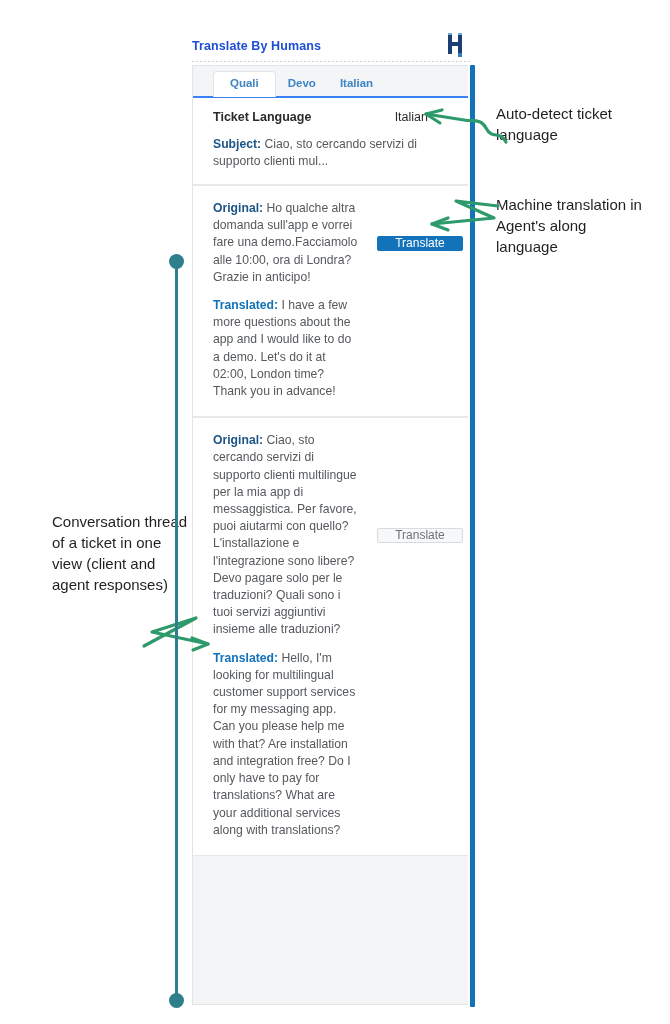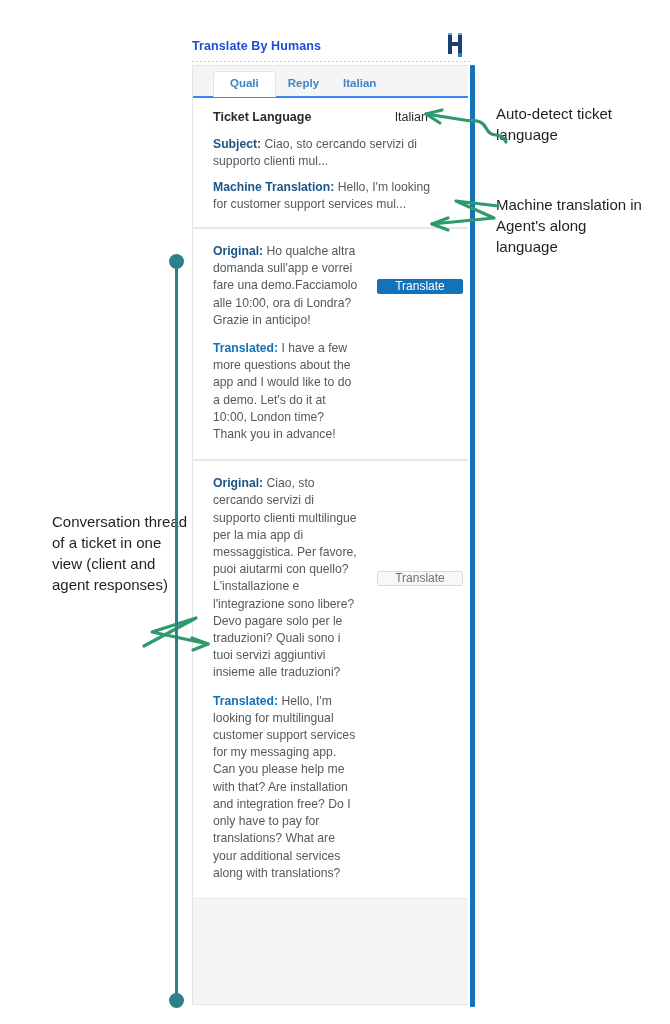--- a/index.html
+++ b/index.html
@@ -299,50 +299,46 @@
       <span class="h-bar"></span>
       <span class="h-dot-c"></span>
     </div>
   </div>
   <div id="header-rule"></div>
 
   <div id="panel-body">
 
     <div id="tab-bar">
       <div class="tab active">Quali</div>
-      <div class="tab">Reply</div>
+      <div class="tab">Devo</div>
       <div class="tab">Italian</div>
     </div>
 
     <div class="card">
       <div class="row-lang">
         <span class="lbl-ticket-language">Ticket Language</span>
         <span class="val-ticket-language">Italian</span>
       </div>
       <div class="field">
         <span class="k">Subject:</span>
         <span>Ciao, sto cercando servizi di supporto clienti mul...</span>
-      </div>
-      <div class="field">
-        <span class="k">Machine Translation:</span>
-        <span>Hello, I'm looking for customer support services mul...</span>
       </div>
     </div>
 
     <div class="msg-card spaced">
       <div class="msg-top">
         <div class="msg-original">
           <span class="k">Original:</span>
           <span>Ho qualche altra domanda sull'app e vorrei fare una demo.Facciamolo alle 10:00, ora di Londra? Grazie in anticipo!</span>
         </div>
         <div class="btn-translate primary">Translate</div>
       </div>
       <div class="msg-translated">
         <span class="k">Translated:</span>
-        <span>I have a few more questions about the app and I would like to do a demo. Let's do it at 10:00, London time? Thank you in advance!</span>
+        <span>I have a few more questions about the app and I would like to do a demo. Let's do it at 02:00, London time? Thank you in advance!</span>
       </div>
     </div>
 
     <div class="msg-card spaced">
       <div class="msg-top">
         <div class="msg-original">
           <span class="k">Original:</span>
           <span>Ciao, sto cercando servizi di supporto clienti multilingue per la mia app di messaggistica. Per favore, puoi aiutarmi con quello? L'installazione e l'integrazione sono libere? Devo pagare solo per le traduzioni? Quali sono i tuoi servizi aggiuntivi insieme alle traduzioni?</span>
         </div>
         <div class="btn-translate muted">Translate</div>

